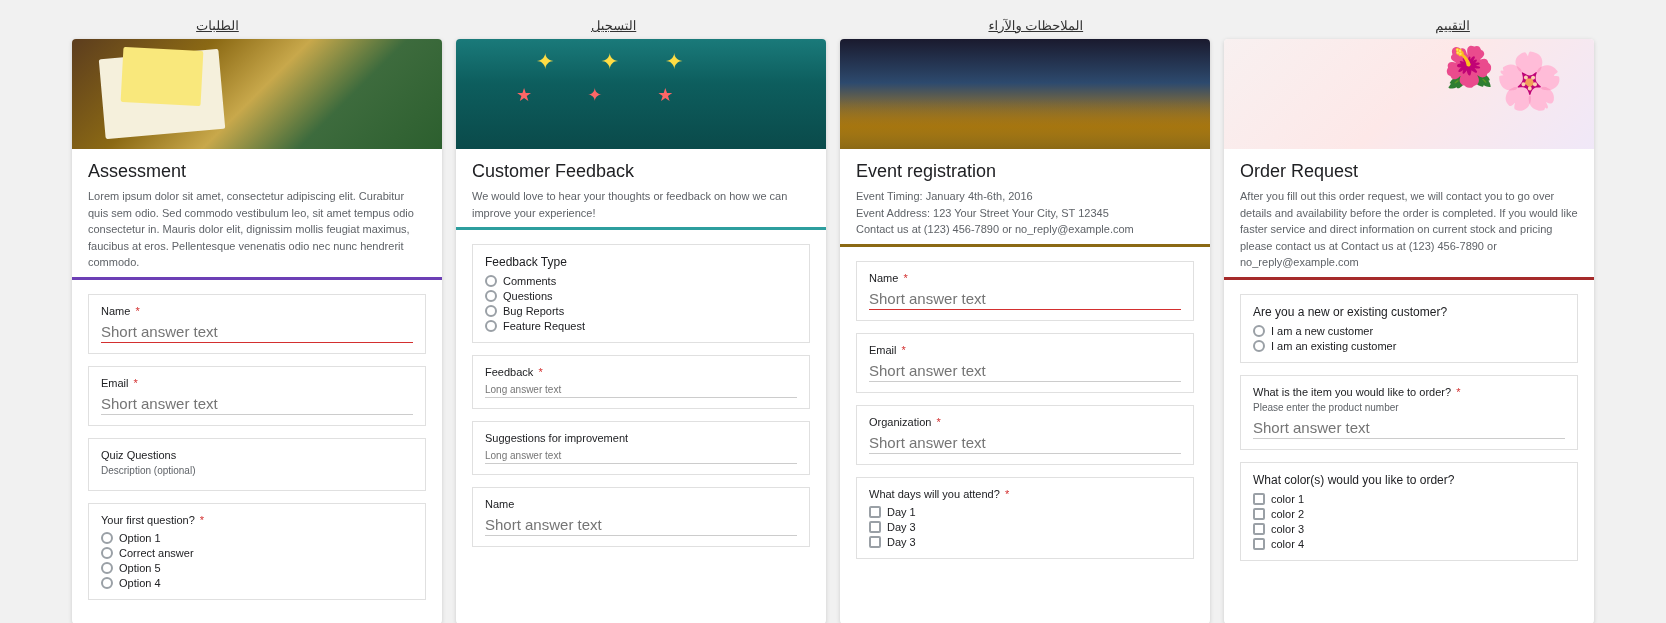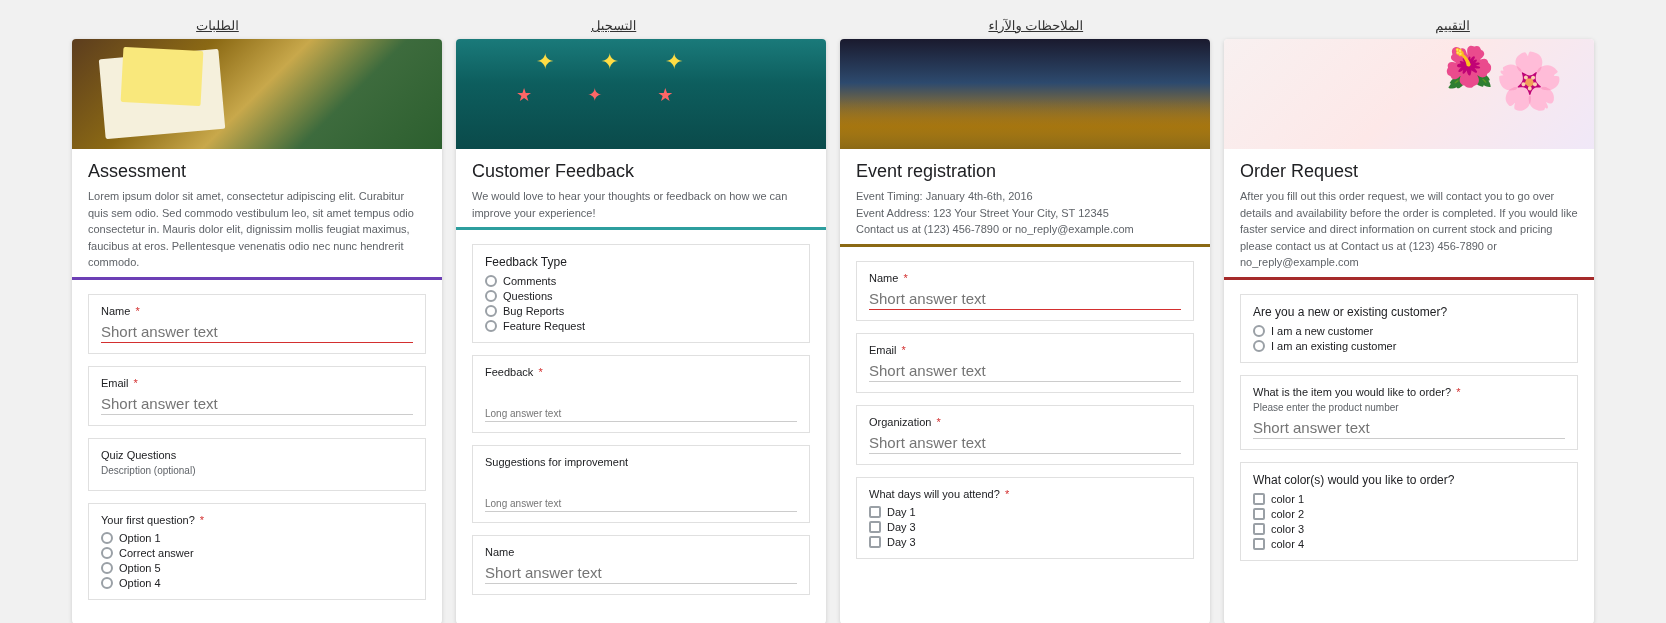--- a/index.html
+++ b/index.html
@@ -227,21 +227,20 @@
     }
     .long-input {
       border: none;
       border-bottom: 1px solid #ccc;
       width: 100%;
       font-size: 10px;
       color: #9aa0a6;
       padding: 2px 0;
       outline: none;
       background: transparent;
-      margin-top: 24px;
     }
   </style>
 </head>
 <body>
 
 <div class="page-wrapper">
   <div class="top-labels">
     <span class="top-label">التقييم</span>
     <span class="top-label">الملاحظات والآراء</span>
     <span class="top-label">التسجيل</span>

